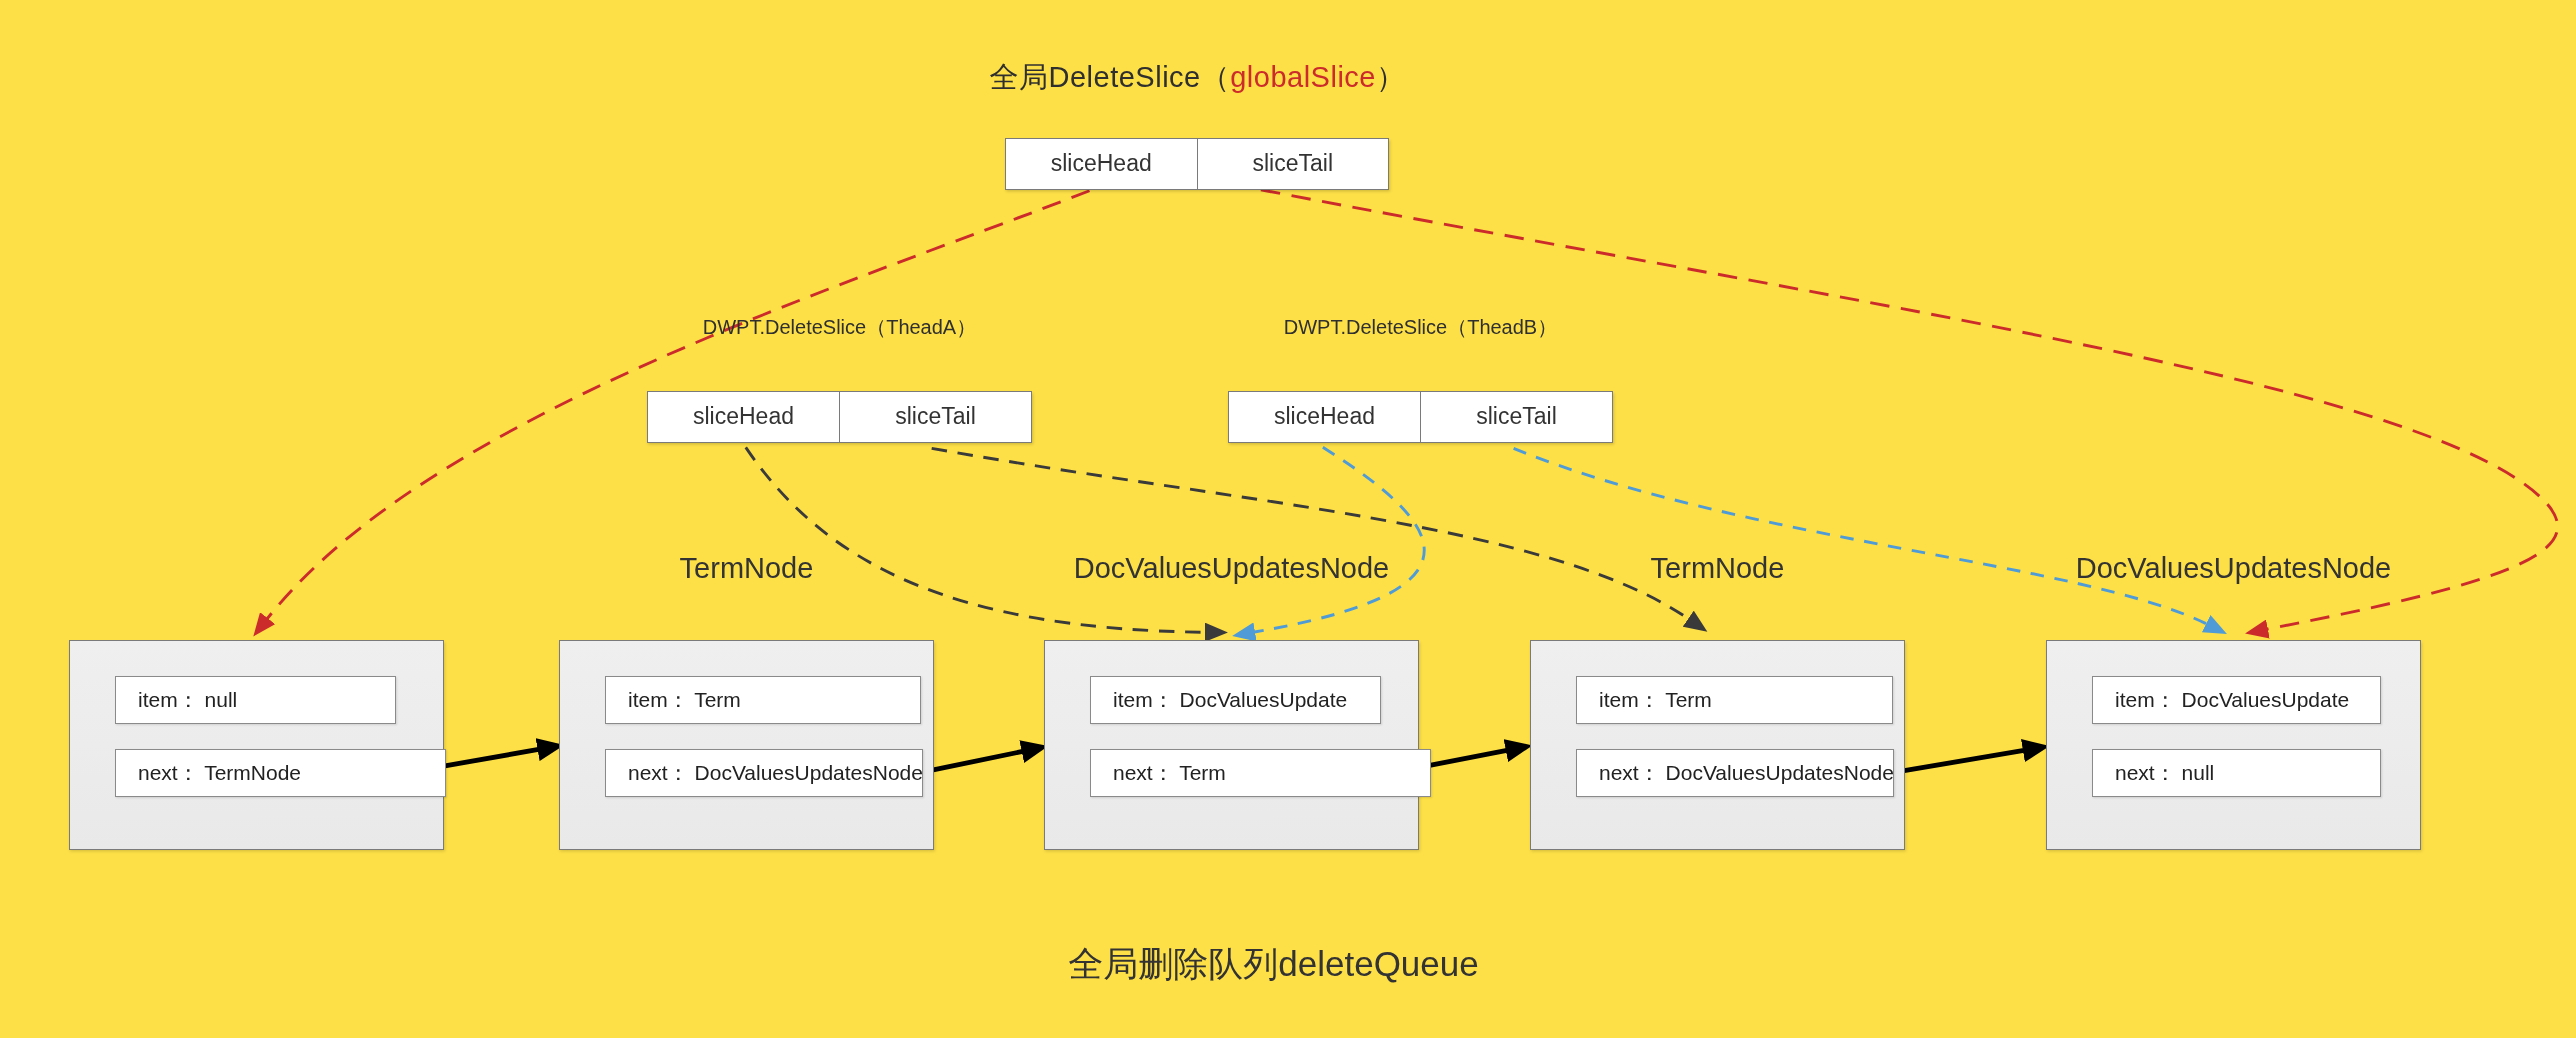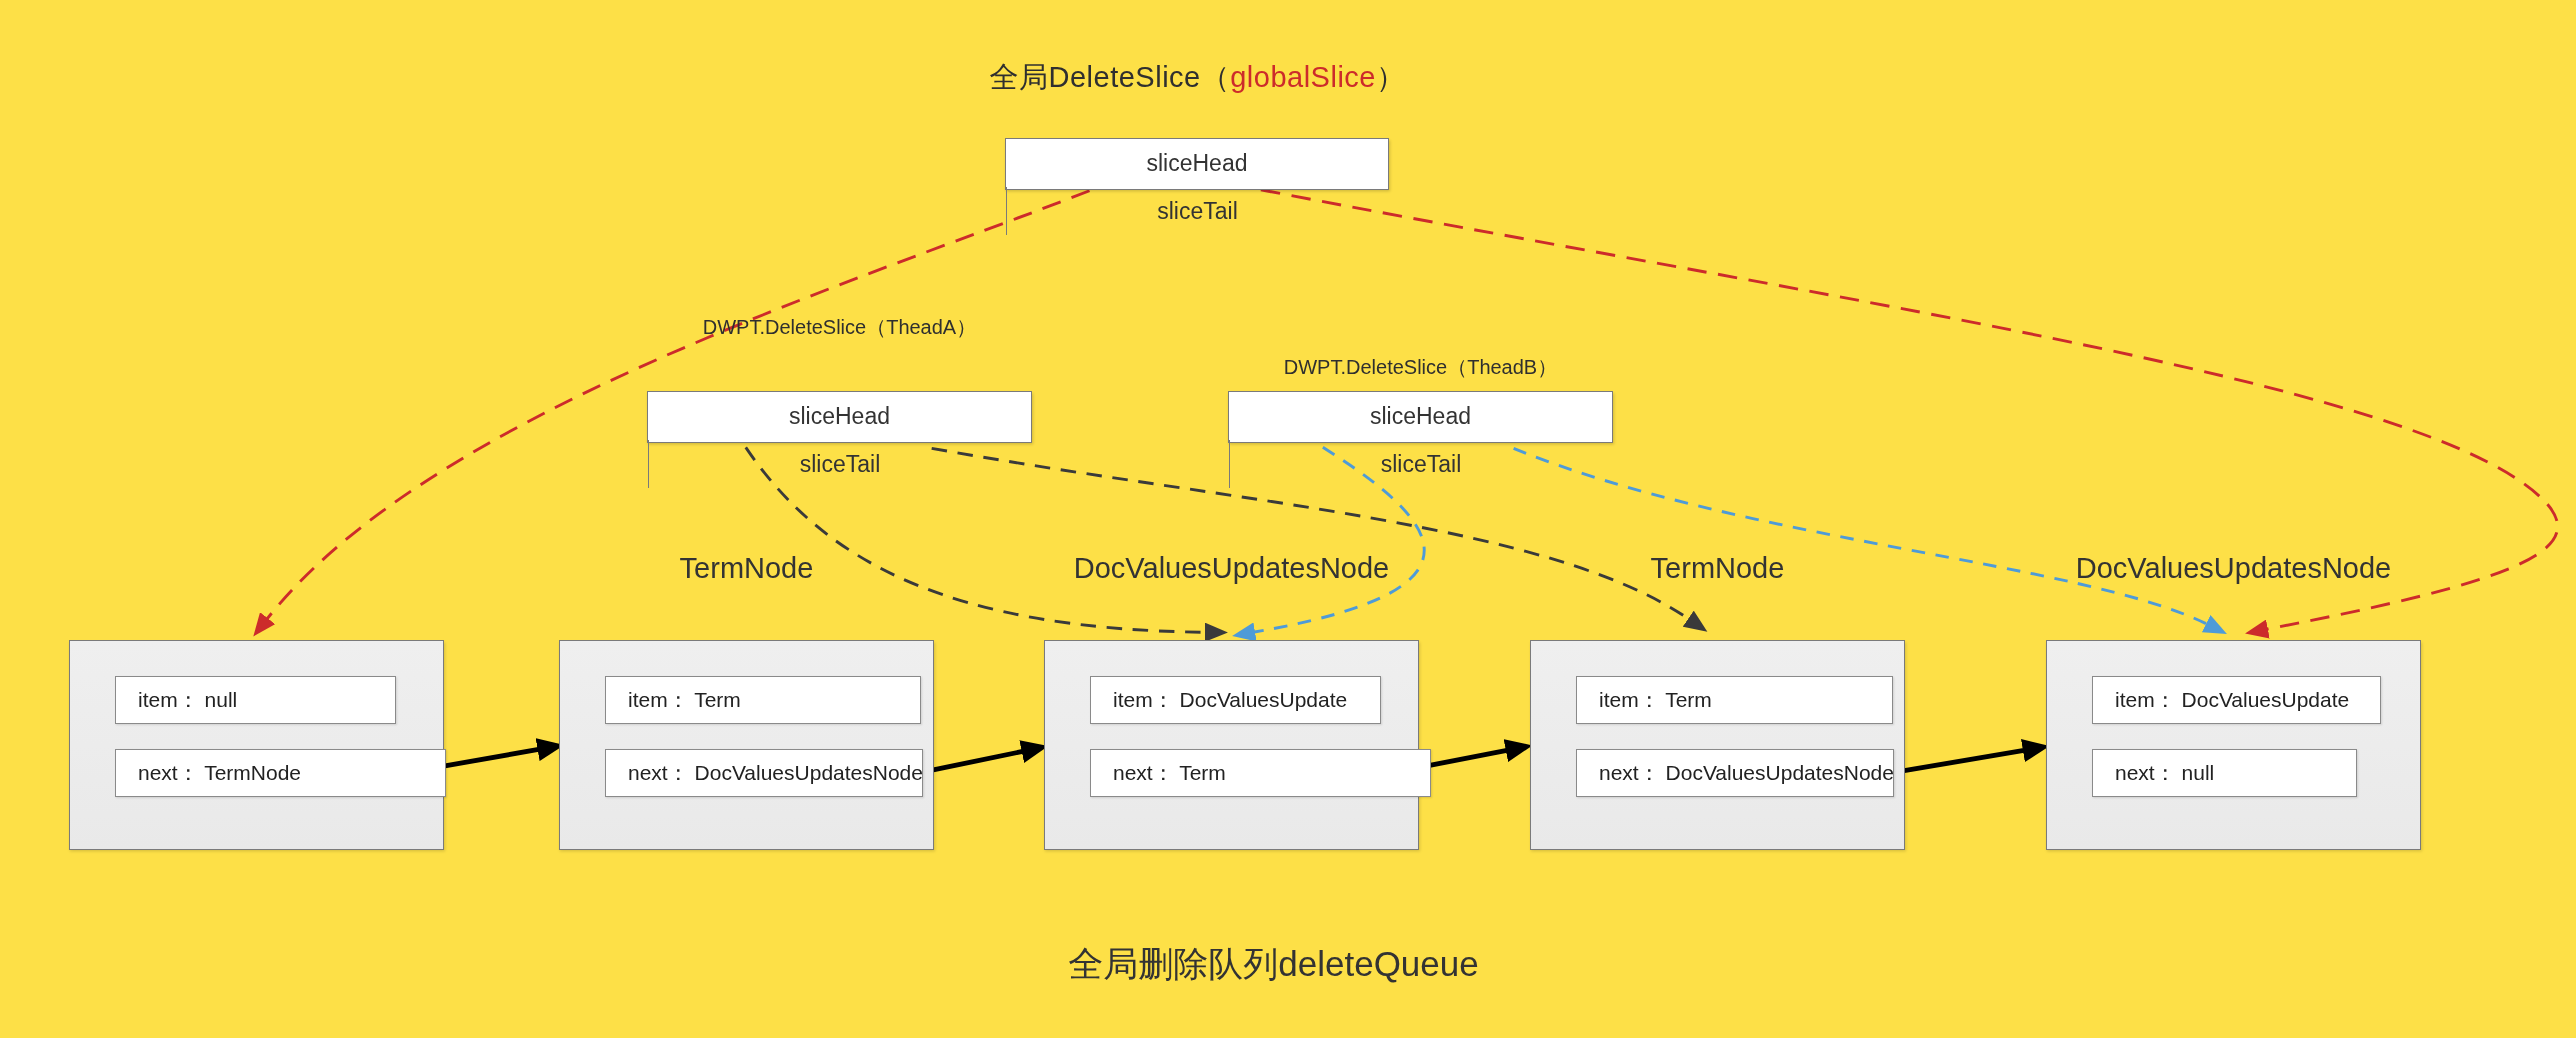--- a/index.html
+++ b/index.html
@@ -20,36 +20,36 @@
   .abs{position:absolute;}
 
   .diagram-title{
     top:58px;left:810px;width:775px;text-align:center;
     font-size:29px;letter-spacing:0.5px;color:var(--ink);white-space:nowrap;
   }
   .diagram-title .hl{color:var(--highlight-red);}
 
   .slice-table{
     display:flex;background:#ffffff;border:1.9px solid var(--border-gray);
-    box-sizing:border-box;box-shadow:1px 1.9px 2.9px rgba(0,0,0,.18);flex-direction:column;
+    box-sizing:border-box;box-shadow:1px 1.9px 2.9px rgba(0,0,0,.18);
   }
   .slice-table .cell{
     flex:1;text-align:center;font-size:23px;line-height:48px;color:#333;
     white-space:nowrap;
   }
   .slice-table .cell + .cell{border-left:1.9px solid var(--border-gray);}
   #global-slice-table{left:1005px;top:138px;width:384px;height:52px;}
   #thread-a-table{left:647px;top:391px;width:385px;height:52px;}
   #thread-b-table{left:1228px;top:391px;width:385px;height:52px;}
 
   .slice-title{
     top:314px;width:385px;text-align:center;font-size:20px;color:var(--ink);white-space:nowrap;
   }
   #thread-a-title{left:647px;}
-  #thread-b-title{left:1228px;margin-top:40px;}
+  #thread-b-title{left:1228px;}
 
   .node-label{
     top:552px;width:375px;text-align:center;font-size:29px;color:#333;white-space:nowrap;
   }
 
   .node{
     top:640px;width:375px;height:210px;box-sizing:border-box;
     background:linear-gradient(180deg,#efefef,#e9e9e9);
     border:1.9px solid var(--border-gray);
     box-shadow:1px 1.9px 2.9px rgba(0,0,0,.15);
@@ -148,19 +148,19 @@
     <div class="row row-next" style="width:341px"><span>next：</span> <span>Term</span></div>
   </div>
 
   <div class="abs node" style="left:1530px">
     <div class="row row-item" style="width:317px"><span>item：</span> <span>Term</span></div>
     <div class="row row-next" style="width:318px"><span>next：</span> <span>DocValuesUpdatesNode</span></div>
   </div>
 
   <div class="abs node" style="left:2046px">
     <div class="row row-item" style="width:289px"><span>item：</span> <span>DocValuesUpdate</span></div>
-    <div class="row row-next" style="width:265px"><span>next：</span> <span>null</span></div>
+    <div class="row row-next" style="width:289px"><span>next：</span> <span>null</span></div>
   </div>
 
   <div class="abs bottom-caption">全局删除队列deleteQueue</div>
 
 </div>
 
 
 </body></html>

